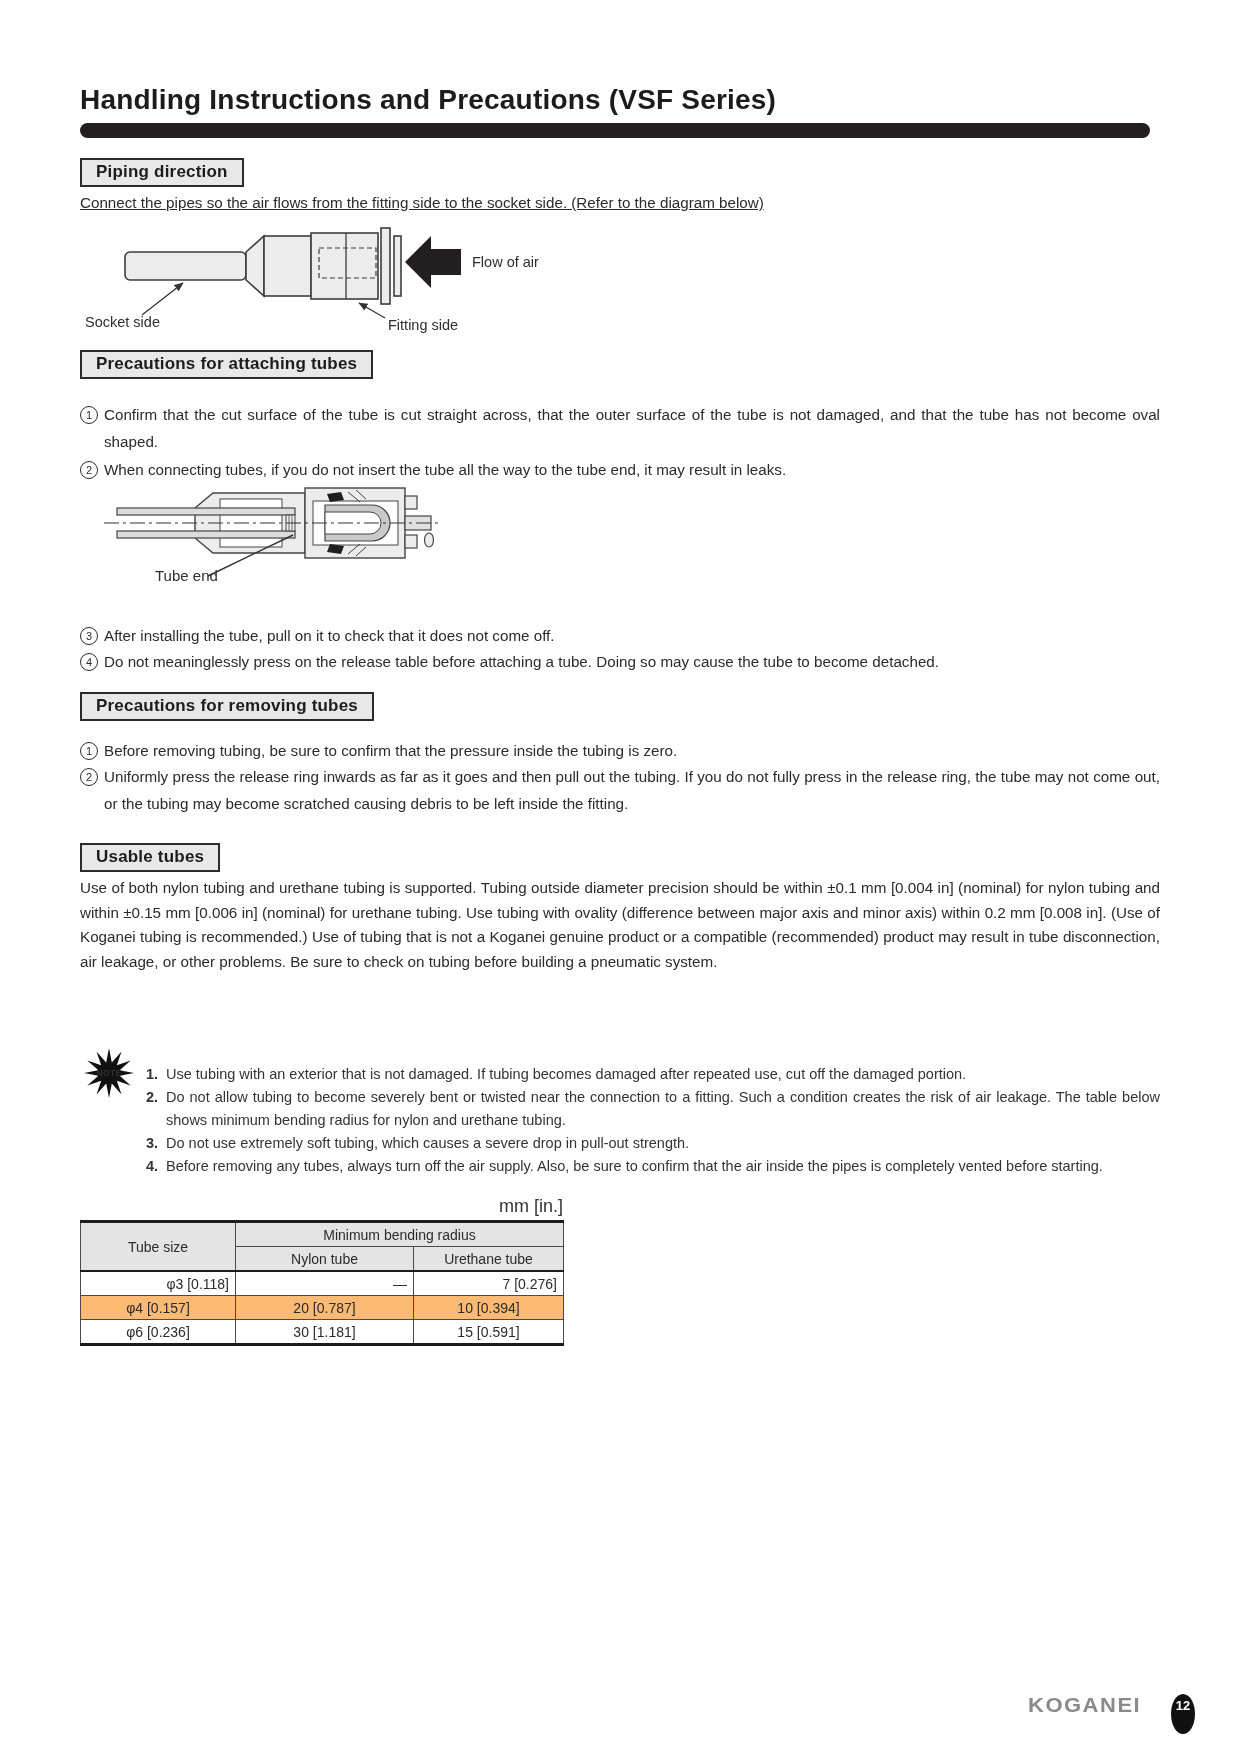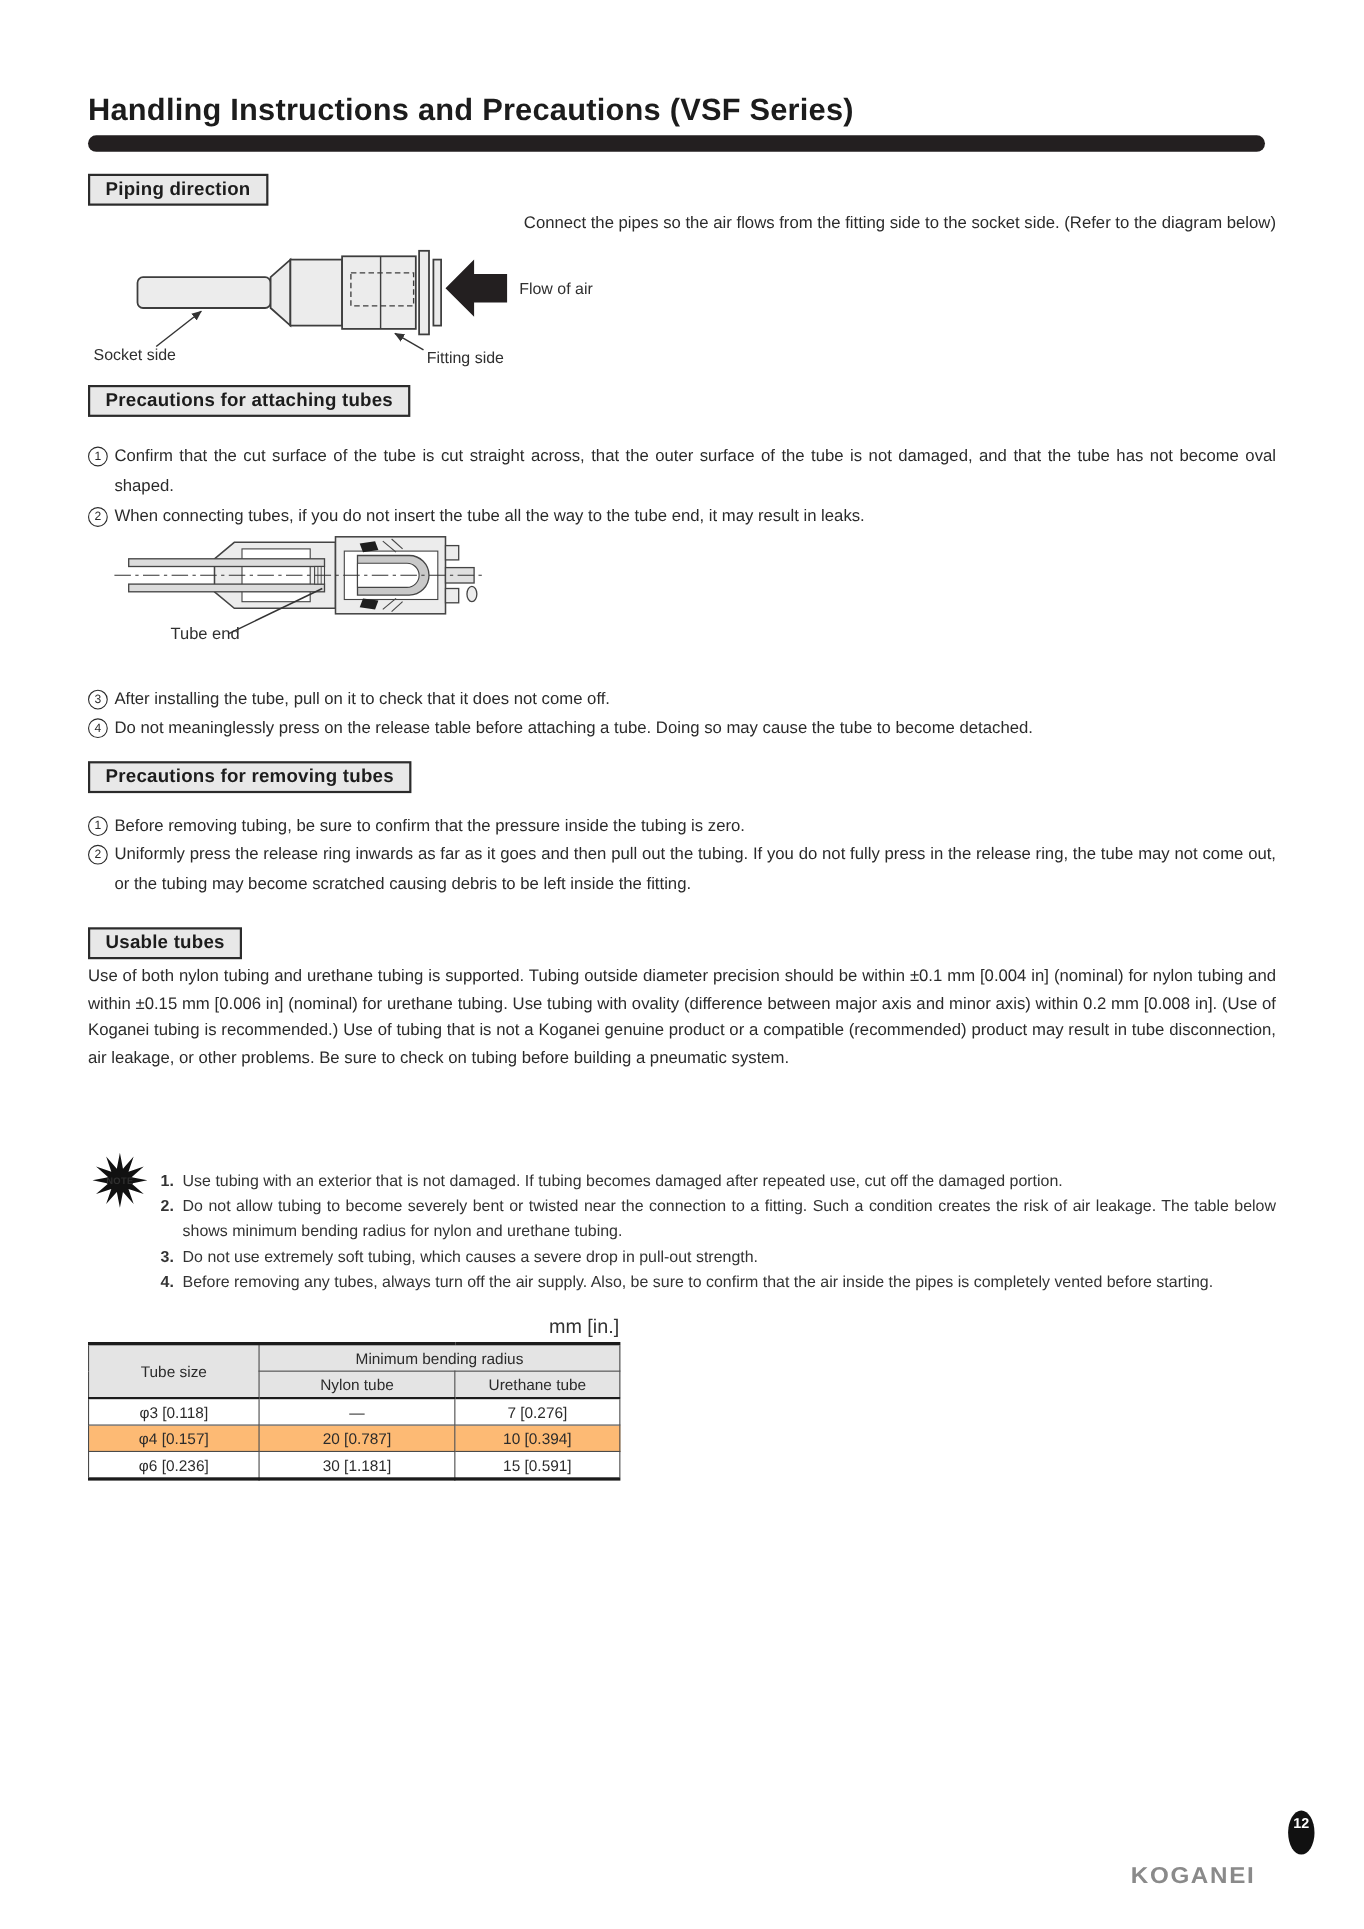--- a/index.html
+++ b/index.html
@@ -4,40 +4,40 @@
 <style>
   html,body{margin:0;padding:0;background:#fff;}
   .page{position:relative;width:1240px;height:1754px;background:#ffffff;overflow:hidden;
         font-family:"Liberation Sans","DejaVu Sans",sans-serif;color:#2b2b2b;}
   .abs{position:absolute;}
   .title{left:80px;top:84px;font-size:28px;font-weight:bold;color:#1c1c1c;letter-spacing:0.2px;}
   .title-bar{left:80px;top:123px;width:1070px;height:15px;background:#231f20;border-radius:8px;}
   .sec-head{left:80px;display:inline-block;font-size:17px;font-weight:bold;color:#1c1c1c;
             background:#e8e8e8;border:2px solid #2b2b2b;padding:2px 14px 3px 14px;letter-spacing:0.2px;}
   .body-text{left:80px;width:1080px;font-size:15.2px;line-height:24.5px;text-align:justify;margin:0;}
-  .single{text-align:right;}
+  .single{text-align:left;text-decoration:underline;}
   .num-item{left:80px;width:1080px;padding-left:24px;box-sizing:border-box;
             font-size:15.2px;line-height:27px;text-align:justify;}
   .cnum{position:absolute;left:0;top:5px;width:16px;height:16px;border:1.3px solid #2b2b2b;
         border-radius:50%;font-size:11px;line-height:16px;text-align:center;}
   .note-item{left:146px;width:1014px;padding-left:20px;box-sizing:border-box;
              font-size:14.5px;line-height:23px;text-align:justify;color:#333;}
   .note-num{position:absolute;left:0;top:0;font-weight:bold;}
   .unit-label{left:80px;top:1196px;width:483px;text-align:right;font-size:18px;color:#333;}
   table.bend{position:absolute;left:80px;top:1220px;border-collapse:collapse;
              border-top:3px solid #1c1c1c;border-bottom:3px solid #1c1c1c;
              font-size:14px;color:#2b2b2b;table-layout:fixed;}
   table.bend th,table.bend td{border:1px solid #4a4a4a;font-weight:normal;text-align:center;
              padding:2.5px 6px;height:18px;}
   table.bend th{background:#e4e4e4;}
   table.bend tr.alt td{background:#fdba74;margin-top:22px;}
-  table.bend tr.first-data td{border-top:2px solid #1c1c1c;}
+  table.bend tr.first-data td{border-top:2px solid #1c1c1c;text-align:right;}
   .logo{left:1028px;top:1692px;font-size:22px;font-weight:bold;letter-spacing:1.5px;
         color:#8a8a8a;transform:scaleY(0.95);}
-  .page-badge{left:1171px;top:1646px;width:24px;height:40px;border-radius:50%;background:#111;
+  .page-badge{left:1171px;top:1694px;width:24px;height:40px;border-radius:50%;background:#111;
         color:#fff;font-size:13px;font-weight:bold;line-height:24px;text-align:center;}
   svg text{font-family:"Liberation Sans","DejaVu Sans",sans-serif;fill:#2f2f2f;}
 </style>
 </head>
 <body>
 
 <div class="page">
 
   <div class="abs title">Handling Instructions and Precautions (VSF Series)</div>
   <div class="abs title-bar"></div>

